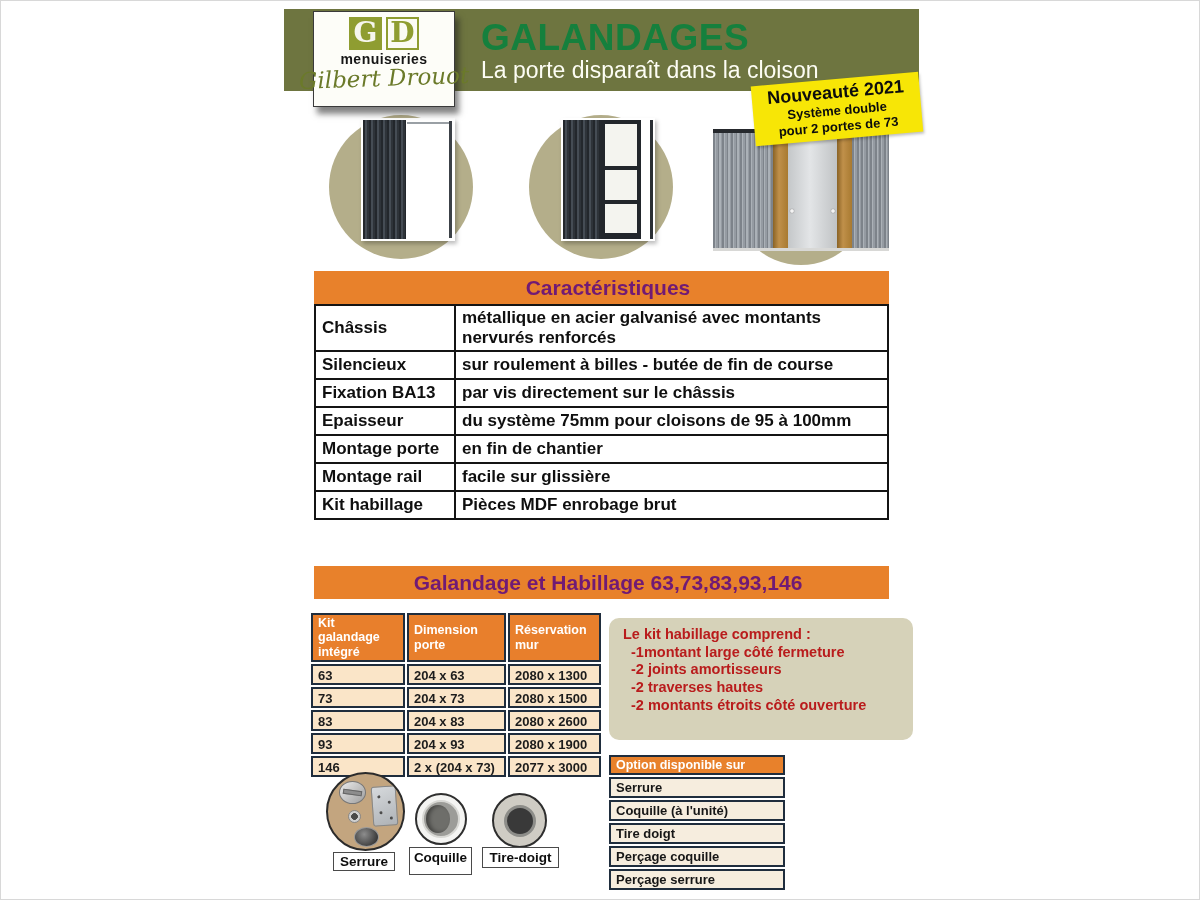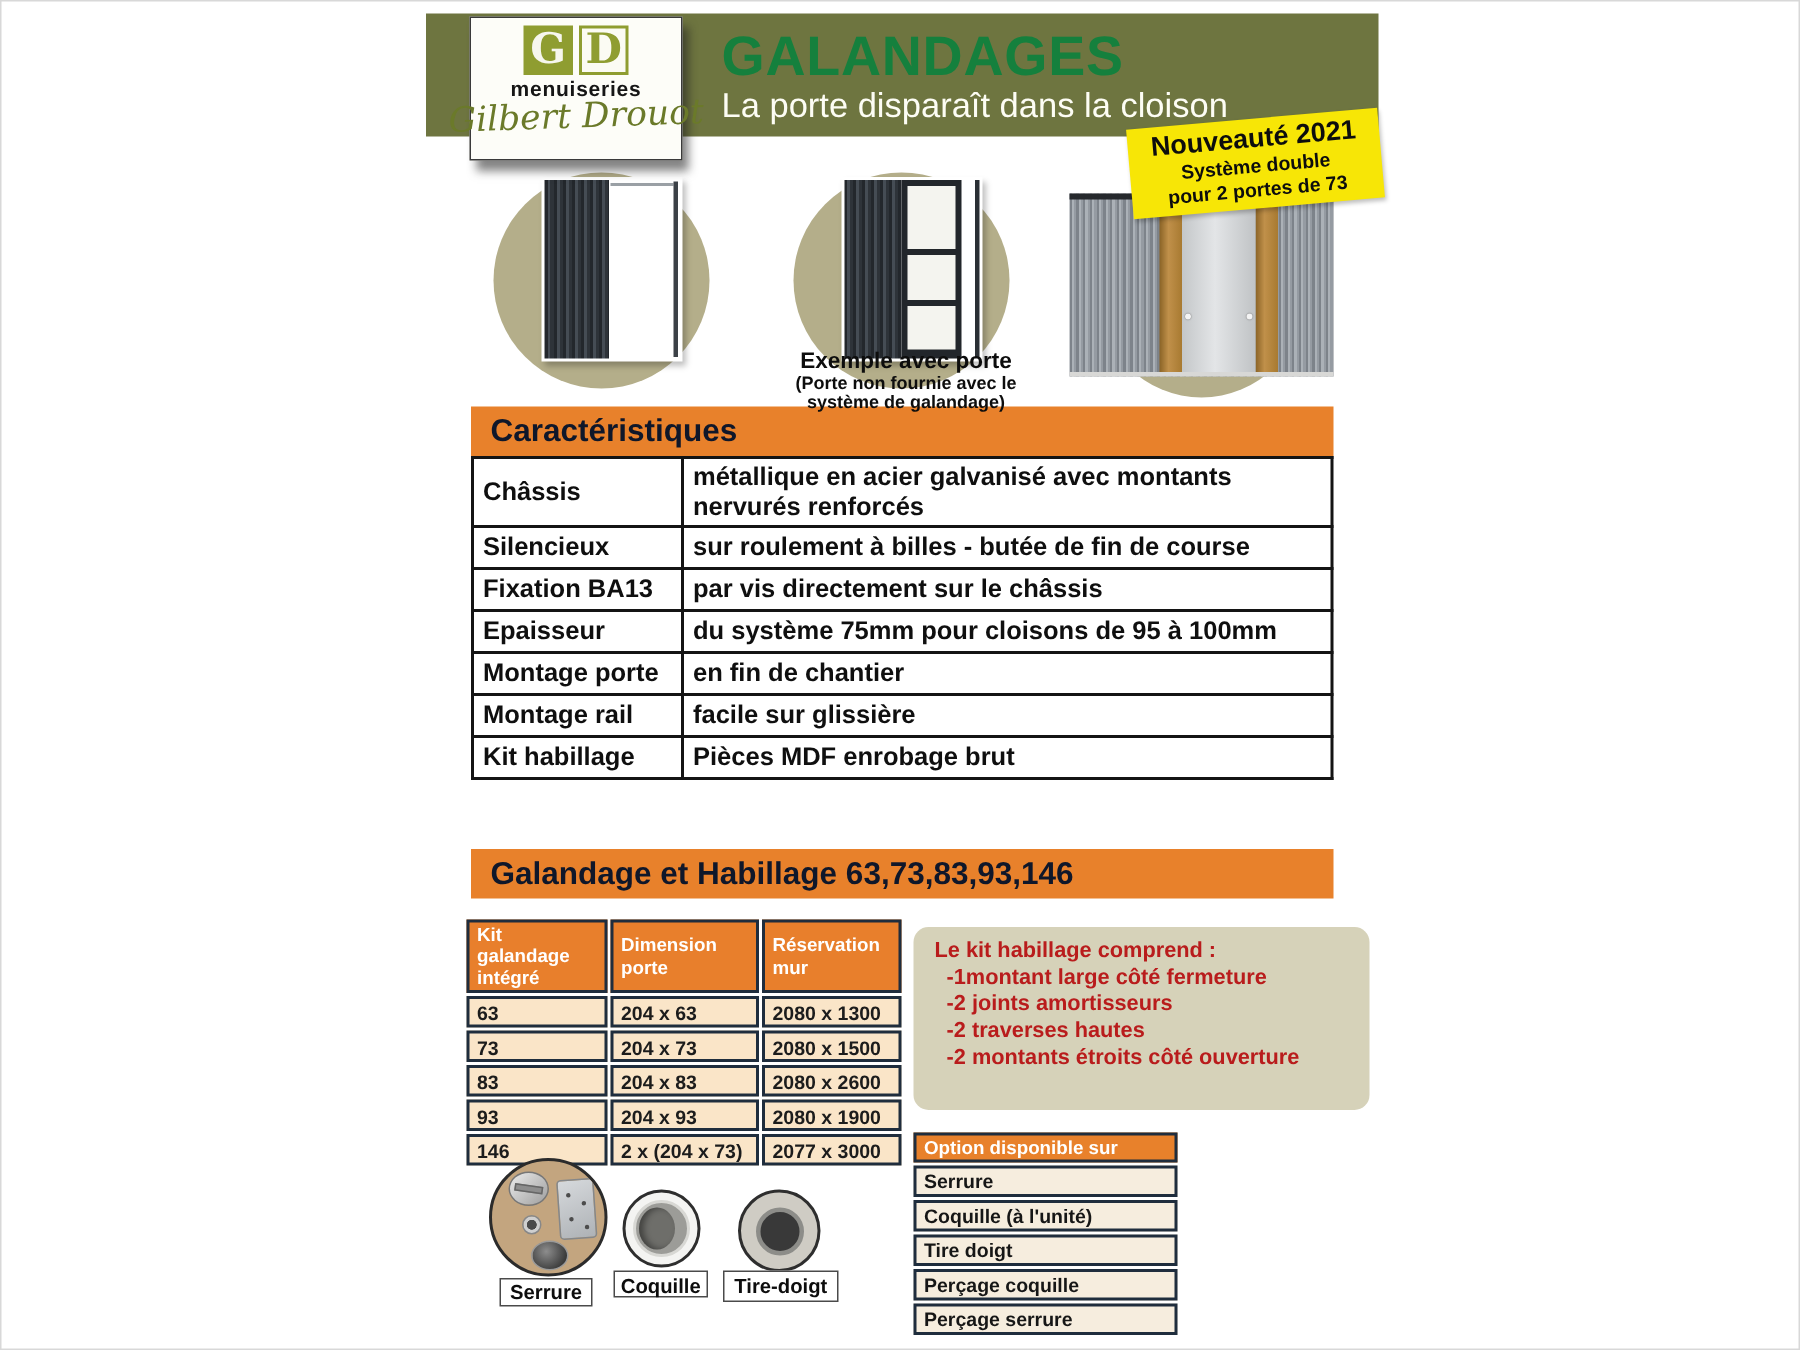--- a/index.html
+++ b/index.html
@@ -63,21 +63,21 @@
   .photoC .botline { position:absolute; left:0; bottom:0; width:100%; height:3px; background:#d8d8d6; }
   .wood { position:absolute; top:4px; height:115px; width:15px; background:linear-gradient(90deg,#8a6326,#c0904a 40%,#a87a31); }
   .woodL { left:60px; } .woodR { left:124px; }
   .centerpanel { position:absolute; left:75px; top:4px; width:49px; height:115px; background:linear-gradient(90deg,#c4c7c9,#e3e5e7 45%,#c0c3c5); }
   .screw { position:absolute; width:4px; height:4px; border-radius:50%; background:#f4f4f4; top:80px; box-shadow:0 0 1px #555; }
   .screwL { left:77px; } .screwR { left:118px; }
 
   
   .section-bar {
     position:absolute; left:313px; width:575px; height:33px; background:#e8812b;
-    color:#0f172a; font-size:21px; font-weight:bold; line-height:33px; padding-left:13px;
+    color:#701a75; font-size:21px; font-weight:bold; line-height:33px; padding-left:13px;text-align:center;
   }
   .bar1 { top:270px; } .bar2 { top:565px; }
 
   
   .char-table {
     position:absolute; left:313px; top:303px; width:575px;
     border-collapse:collapse; font-size:17px; font-weight:bold; color:#0f0f0f;
   }
   .char-table td { border:2px solid #141414; padding:2px 6px; vertical-align:middle; }
   .char-table td.lbl { width:140px; }
@@ -114,21 +114,21 @@
   .coq-ring { width:38px; height:38px; border-radius:50%; background:#9c9c98; border:2px solid #d8d8d4; display:flex; align-items:center; justify-content:center; }
   .coq-inset { width:24px; height:28px; border-radius:50%; background:#6e6e6a; box-shadow:inset 3px 0 4px rgba(0,0,0,.4); margin-right:6px; }
   .tiredoigt-circle { position:absolute; left:491px; top:792px; width:55px; height:55px; border-radius:50%; background:#cfccc4; border:2px solid #2e2e2e; display:flex; align-items:center; justify-content:center; }
   .td-inner { width:32px; height:32px; border-radius:50%; background:#393939; border:3px solid #8d8d89; }
 
   .photo-label {
     position:absolute; background:#fff; border:1px solid #4a4a4a;
     font-size:13.5px; font-weight:bold; text-align:center; color:#0d0d0d;
   }
   .lbl-serrure { left:332px; top:851px; width:62px; height:19px; line-height:17px; }
-  .lbl-coquille { left:408px; top:846px; width:63px; height:18px; line-height:19px; }
+  .lbl-coquille { left:408px; top:846px; width:63px; height:28px; line-height:19px; }
   .lbl-tiredoigt { left:481px; top:846px; width:77px; height:21px; line-height:19px; }
 
   
   .opt-table {
     position:absolute; left:608px; top:754px; width:176px;
     display:grid; grid-template-columns:176px; gap:2px; font-weight:bold;
   }
   .opt-table > div { border:2px solid #1f2d3d; padding:0 5px; }
   .opt-h { background:#e8812b; color:#fff; font-size:12.5px; height:20px; line-height:17px; }
   .opt-c { background:#f6edde; color:#161616; font-size:13px; height:21px; line-height:18px; }
@@ -171,25 +171,20 @@
       <div class="pocket-panelB stripes"></div>
       <div class="doorB">
         <div class="pane pane1"></div>
         <div class="pane pane2"></div>
         <div class="pane pane3"></div>
       </div>
       <div class="jambB"></div>
     </div>
   </div>
 
-  <div class="caption">
-    <div class="caption-title">Exemple avec porte</div>
-    <div class="caption-note">(Porte non fournie avec le</div>
-    <div class="caption-note">système de galandage)</div>
-  </div>
 
   <div class="photo-circle"></div>
   <div class="photoC">
     <div class="topbar"></div>
     <div class="wood woodL"></div>
     <div class="wood woodR"></div>
     <div class="centerpanel"></div>
     <div class="screw screwL"></div>
     <div class="screw screwR"></div>
     <div class="botline"></div>

